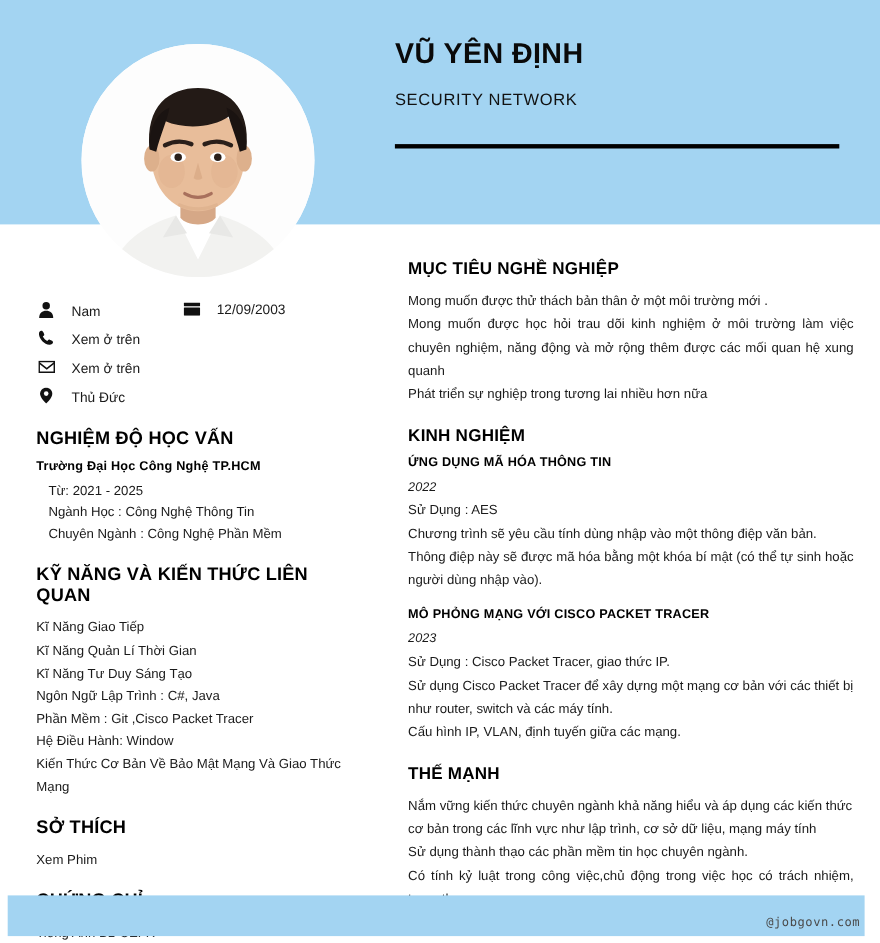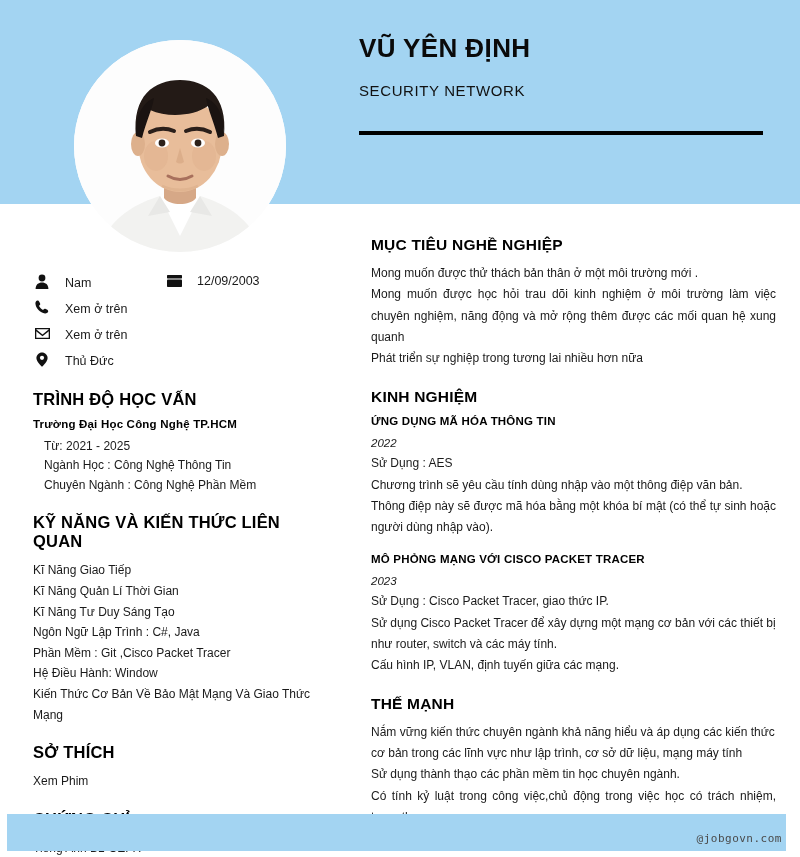--- a/index.html
+++ b/index.html
@@ -270,21 +270,21 @@
                 <path d="M6 0.4 C2.9 0.4 0.4 2.9 0.4 6 C0.4 9.8 6 14.8 6 14.8 C6 14.8 11.6 9.8 11.6 6 C11.6 2.9 9.1 0.4 6 0.4 Z"></path>
                 <circle cx="6" cy="5.8" r="2.1" fill="#ffffff"></circle>
               </svg>
           </span>
           <span class="contact-text">Thủ Đức</span>
         </div>
       </div>
 
     </div>
 
-    <h2 class="sec-left">TRÌNH ĐỘ HỌC VẤN</h2>
+    <h2 class="sec-left">NGHIỆM ĐỘ HỌC VẤN</h2>
     <div class="sub-bold">Trường Đại Học Công Nghệ TP.HCM</div>
     <div class="line tight">Từ: 2021 - 2025</div>
     <div class="line tight">Ngành Học : Công Nghệ Thông Tin</div>
     <div class="line tight">Chuyên Ngành : Công Nghệ Phần Mềm</div>
 
     <h2 class="sec-left">KỸ NĂNG VÀ KIẾN THỨC LIÊN QUAN</h2>
     <div class="line">Kĩ Năng Giao Tiếp</div>
     <div class="line">Kĩ Năng Quản Lí Thời Gian</div>
     <div class="line">Kĩ Năng Tư Duy Sáng Tạo</div>
     <div class="line">Ngôn Ngữ Lập Trình : C#, Java</div>

